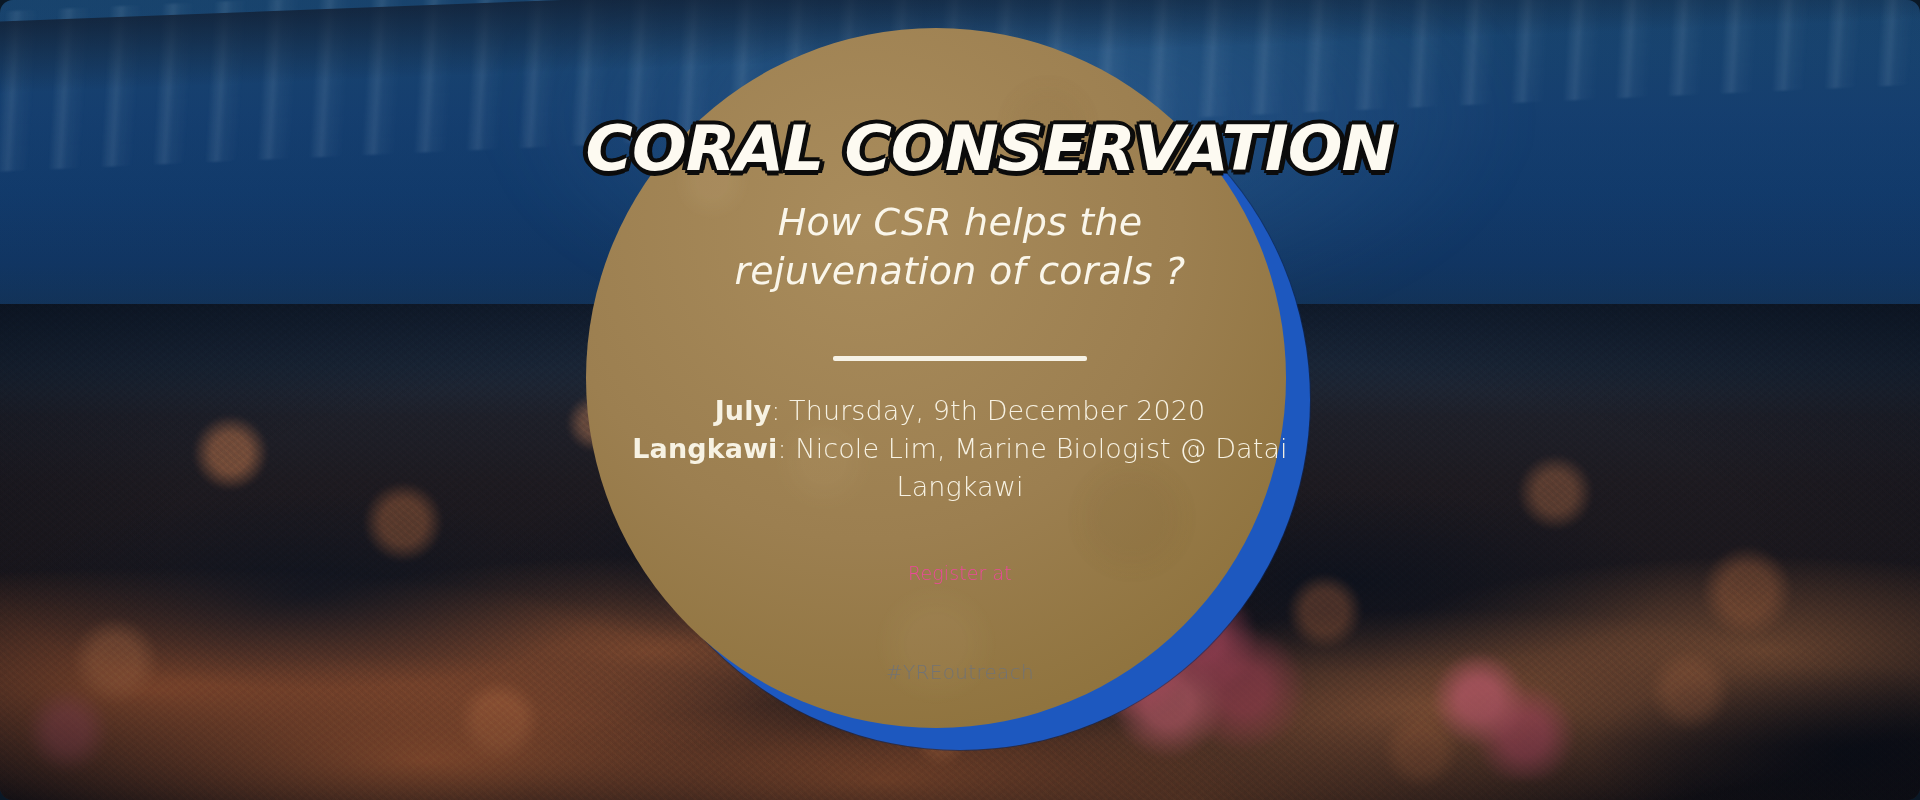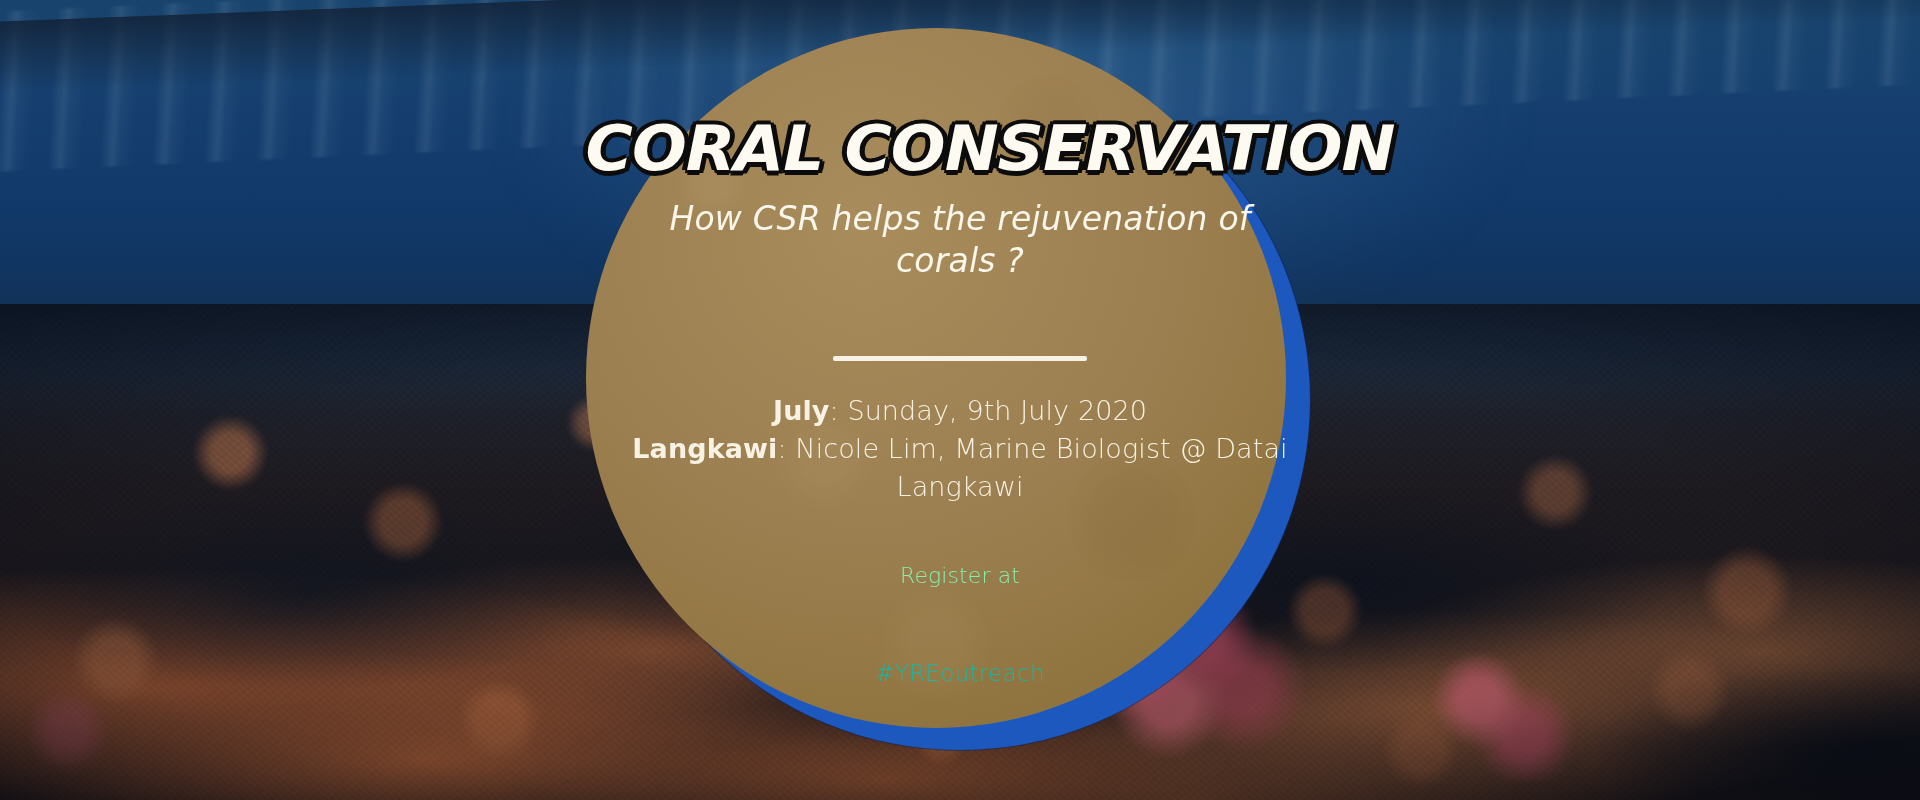--- a/index.html
+++ b/index.html
@@ -7,20 +7,21 @@
     width:1920px; height:800px;
     overflow:hidden;
     background:#0a1826;
     font-family:"Liberation Sans", sans-serif;
   }
 
   .poster {
     position:relative;
     width:1920px; height:800px;
     overflow:hidden;
+    border-radius:13px;
   }
 
   
   .bg { position:absolute; inset:0; overflow:hidden; }
 
   .bg-water {
     position:absolute; inset:0;
     background:
       linear-gradient(to bottom,
         #1b4b78 0%,
@@ -213,21 +214,21 @@
       0 5px 0 #0c0c0c;
     transform:scaleX(1.04);
   }
 
   .subtitle {
     position:absolute;
     left:60px; right:60px; top:198px;
     font-family:"DejaVu Sans", sans-serif;
     font-style:italic;
     font-weight:400;
-    font-size:33px;
+    font-size:38px;
     line-height:1.28;
     color:#faf6ea;
     letter-spacing:.2px;
   }
 
   .divider {
     position:absolute;
     left:50%; transform:translateX(-50%);
     top:356px;
     width:254px; height:5px;
@@ -244,33 +245,33 @@
     color:#f7f2e3;
     letter-spacing:.1px;
     font-weight:300;
   }
   .details .lbl { font-weight:700; }
 
   .register {
     position:absolute;
     left:10px; right:10px; top:560px;
     font-family:"DejaVu Sans", sans-serif;
-    font-size:22px;
+    font-size:19px;
     line-height:1.42;
-    color:#86efac;
+    color:#ec4899;
     font-weight:300;
     letter-spacing:.1px;
   }
 
   .hashtag {
     position:absolute;
     left:10px; right:10px; top:660px;
     font-family:"DejaVu Sans", sans-serif;
-    font-size:23px;
-    color:#14b8a6;
+    font-size:20px;
+    color:#737373;
     font-weight:300;
     letter-spacing:.3px;
     text-align:center;
   }
 </style>
 </head>
 <body>
 
 <div class="poster">
 
@@ -301,21 +302,21 @@
   <div class="content">
 
     <div class="title">CORAL CONSERVATION</div>
 
     <div class="subtitle">How CSR helps the rejuvenation of corals ?</div>
 
     <div class="divider"></div>
 
     <div class="details">
       <div>
-        <span class="lbl">July</span><span>: Sunday, 9th July 2020</span>
+        <span class="lbl">July</span><span>: Thursday, 9th December 2020</span>
       </div>
       <div>
         <span class="lbl">Langkawi</span><span>: Nicole Lim, Marine Biologist @ Datai Langkawi</span>
       </div>
     </div>
 
     <div class="register">
       <div>Register at</div>
     </div>
 

